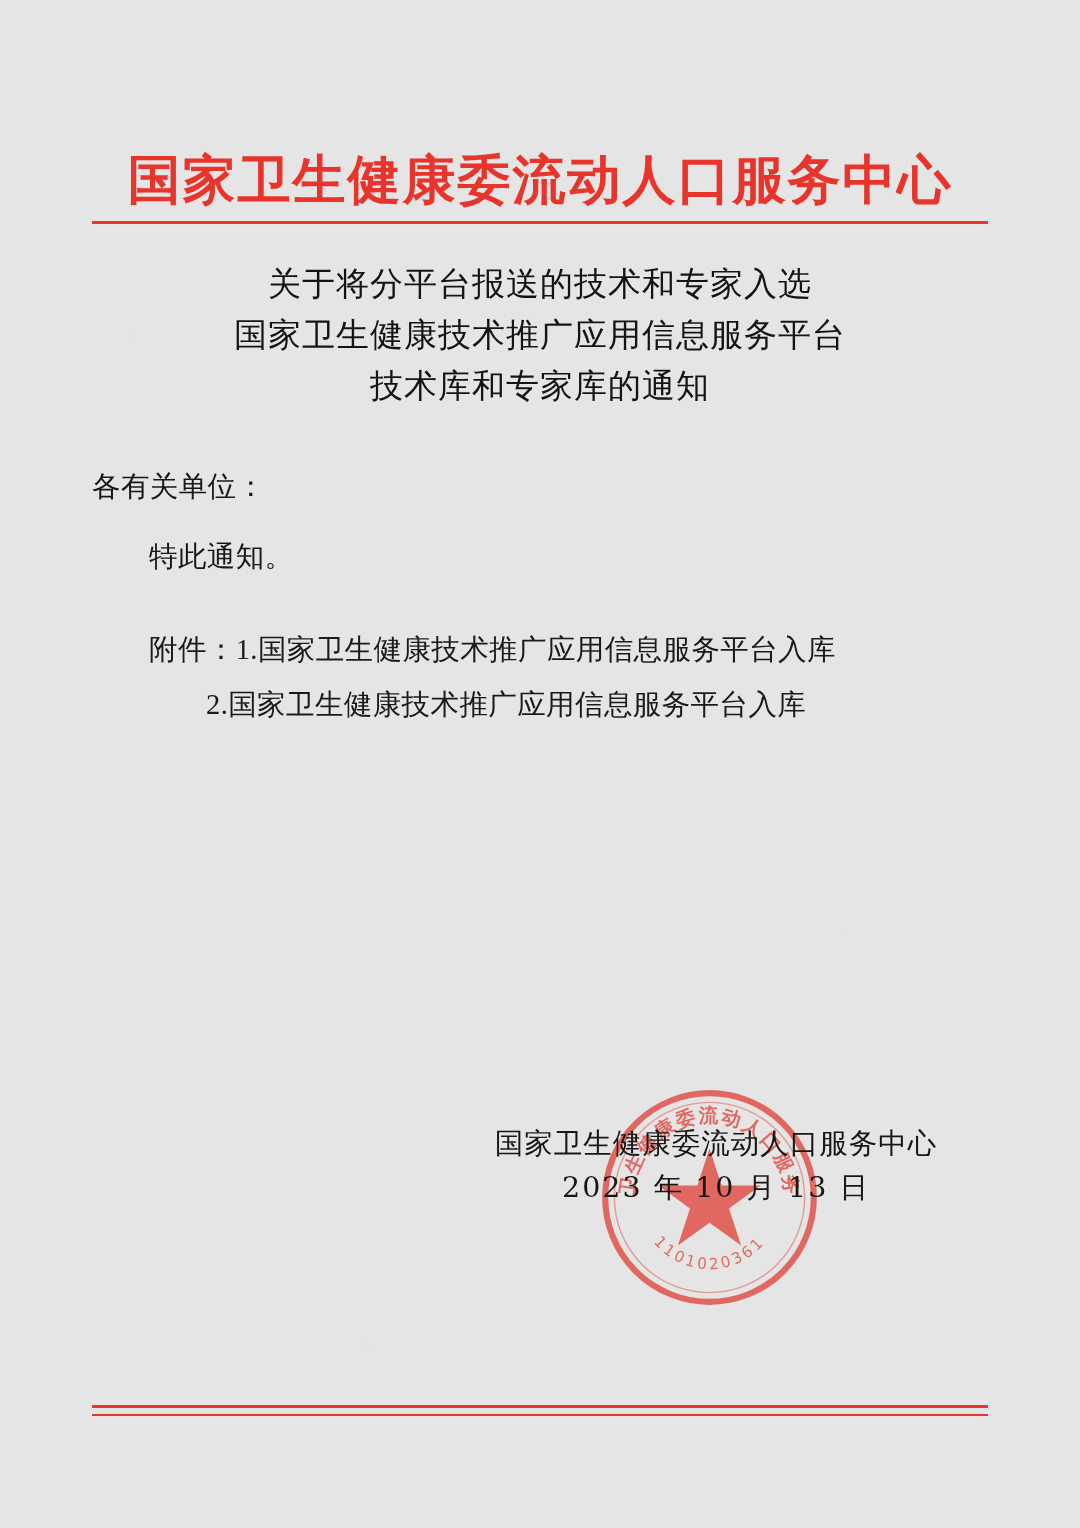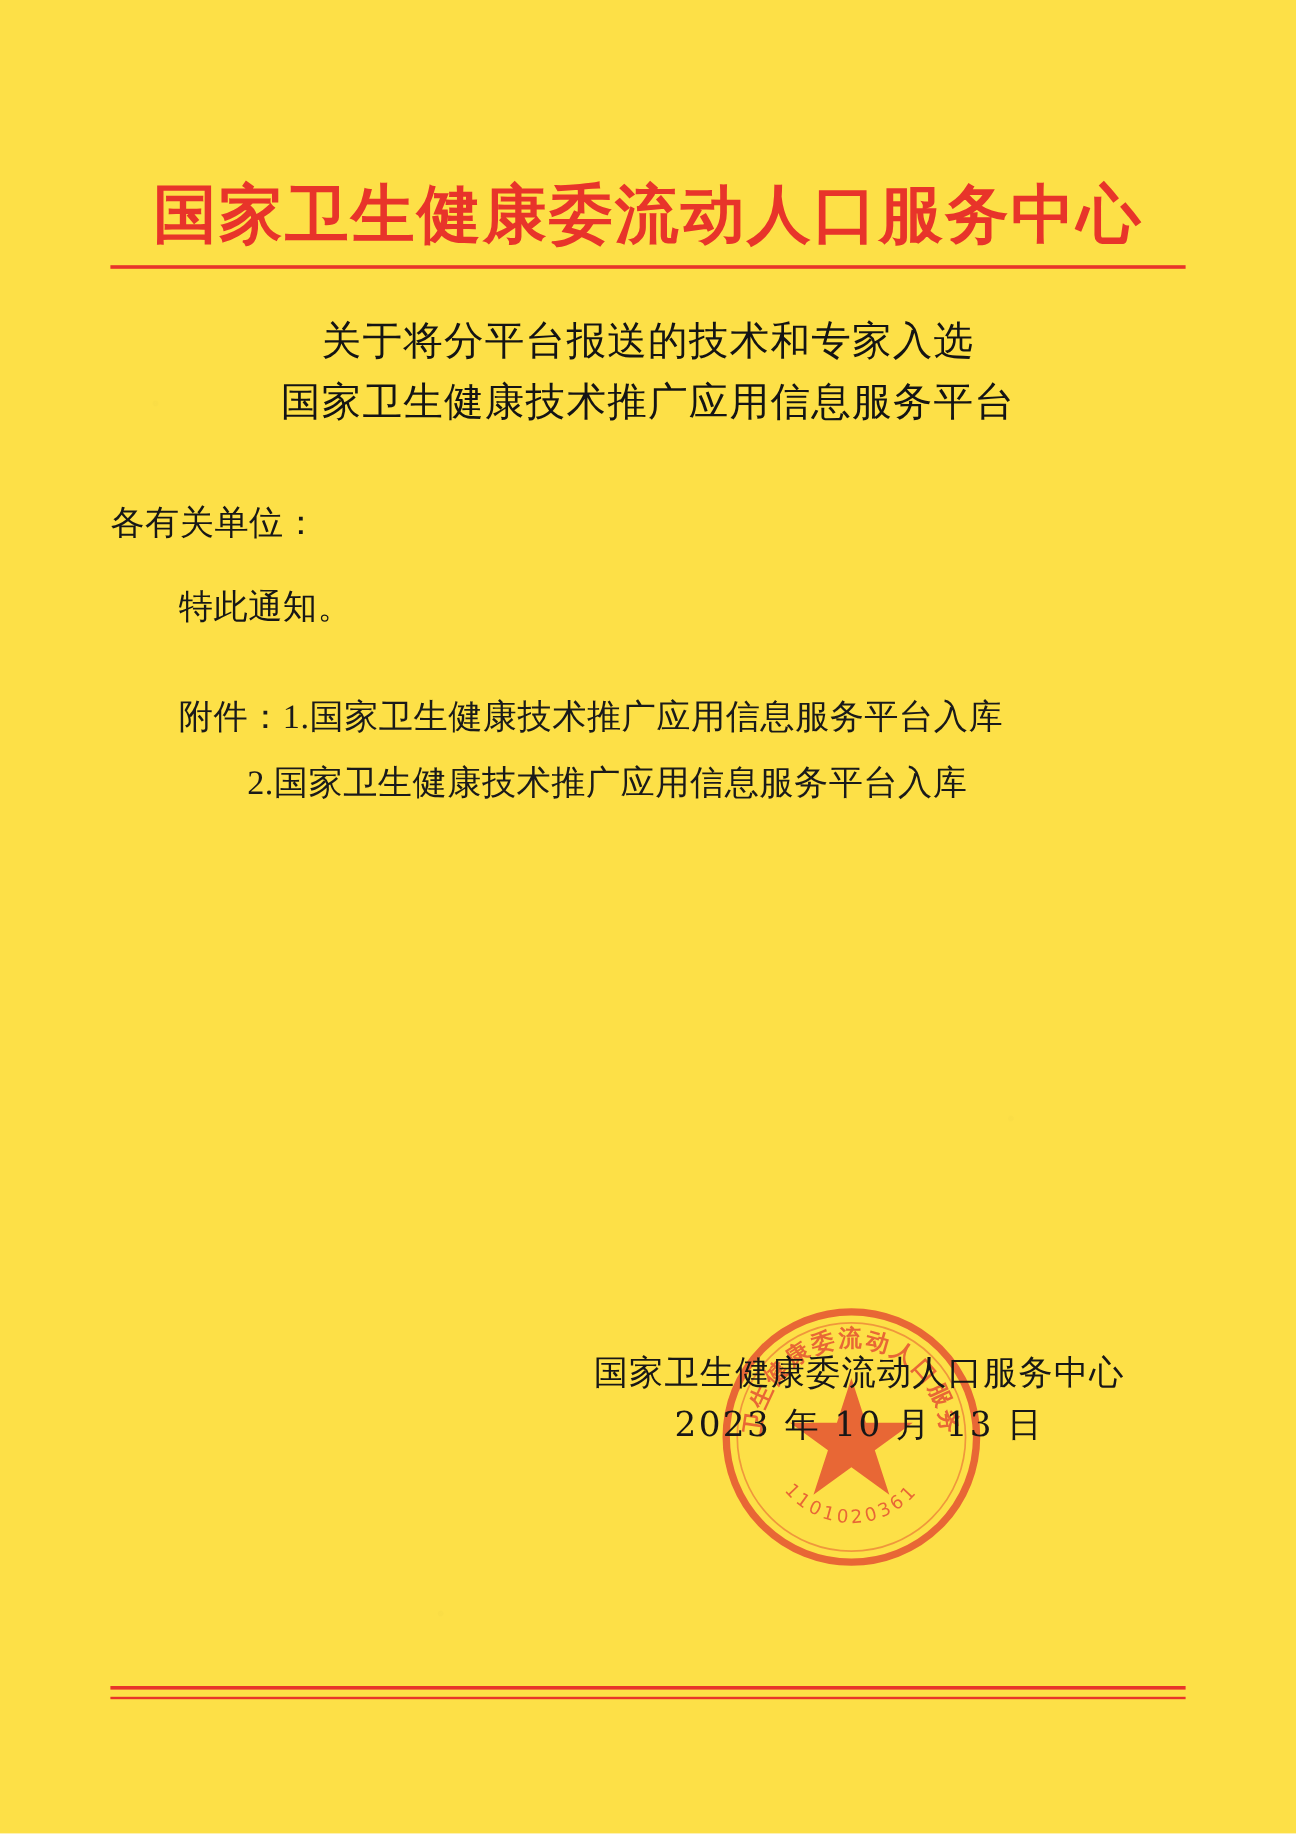--- a/index.html
+++ b/index.html
@@ -12,21 +12,21 @@
     height: 1528px;
     position: relative;
     font-family: "DejaVu Serif", "Liberation Serif", serif;
     color: #1a1a1a;
     overflow: hidden;
   }
 
   .page {
     position: absolute;
     inset: 0;
-    background: #fde047;
+    background: #e5e5e5;
   }
 
   
   .page::before {
     content: "";
     position: absolute;
     inset: 0;
     background:
       radial-gradient(circle at 12% 22%, rgba(0,0,0,0.012) 0 2px, transparent 3px),
       radial-gradient(circle at 78% 61%, rgba(0,0,0,0.012) 0 2px, transparent 3px),
@@ -191,20 +191,21 @@
   <div class="content">
 
     <div class="letterhead">
       <div class="letterhead-title">国家卫生健康委流动人口服务中心</div>
       <div class="letterhead-rule"></div>
     </div>
 
     <div class="doc-title">
       <div>关于将分平台报送的技术和专家入选</div>
       <div>国家卫生健康技术推广应用信息服务平台</div>
+      <div>技术库和专家库的通知</div>
     </div>
 
     <div class="body-block">
       <div class="salutation">各有关单位：</div>
       <div class="para-short">特此通知。</div>
     </div>
 
     <div class="attachments">
 
       <div class="att-row">

